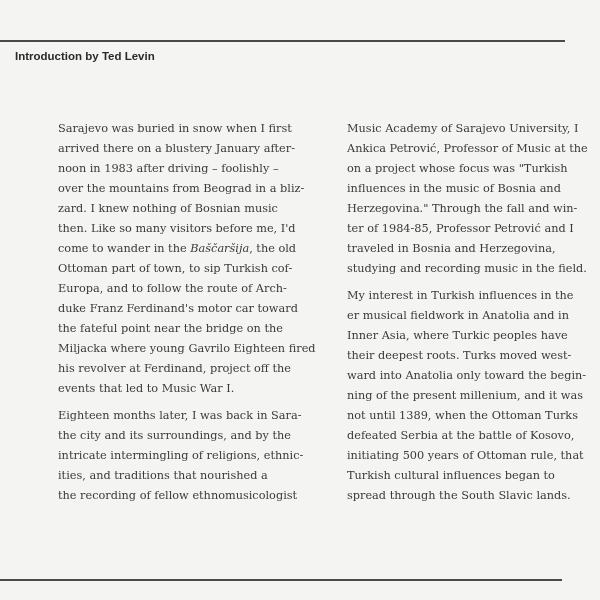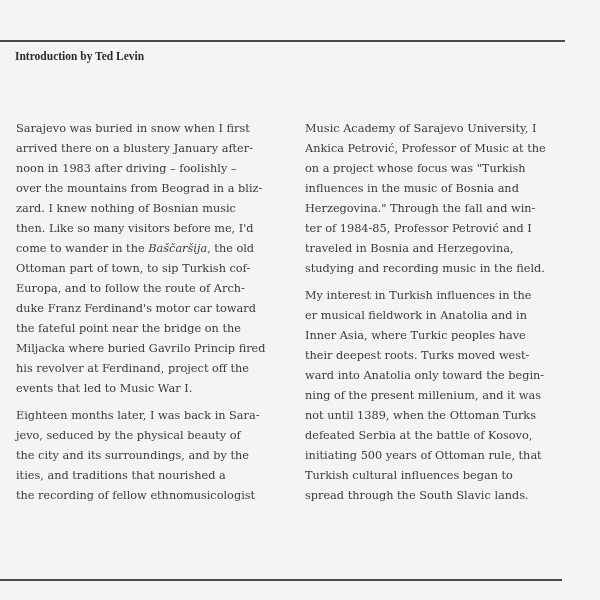--- a/index.html
+++ b/index.html
@@ -26,32 +26,33 @@
       width: 565px;
     }
     .rule-bottom {
       top: 579px;
       width: 562px;
     }
     .heading {
       position: absolute;
       left: 15px;
       top: 50px;
-      font-family: Liberation Serif, serif;
+      font-family: Liberation Sans, sans-serif;
       font-weight: bold;
       font-size: 11.5px;
       color: #2a2a2a;
       letter-spacing: 0;
     }
     .column {
       position: absolute;
       top: 119px;
       width: 272px;
       font-size: 11.3px;
       line-height: 20px;
+      margin-left: 42px;
     }
     .col-left { left: 16px; }
     .col-right { left: 305px; }
     .para {
       margin: 0 0 7px 0;
     }
     .line {
       display: block;
       white-space: nowrap;
     }
@@ -70,28 +71,28 @@
       <span class="line">arrived there on a blustery January after-</span>
       <span class="line">noon in 1983 after driving – foolishly –</span>
       <span class="line">over the mountains from Beograd in a bliz-</span>
       <span class="line">zard. I knew nothing of Bosnian music</span>
       <span class="line">then. Like so many visitors before me, I'd</span>
       <span class="line">come to wander in the <em>Baščaršija</em>, the old</span>
       <span class="line">Ottoman part of town, to sip Turkish cof-</span>
       <span class="line">Europa, and to follow the route of Arch-</span>
       <span class="line">duke Franz Ferdinand's motor car toward</span>
       <span class="line">the fateful point near the bridge on the</span>
-      <span class="line">Miljacka where buried Gavrilo Princip fired</span>
+      <span class="line">Miljacka where young Gavrilo Eighteen fired</span>
       <span class="line">his revolver at Ferdinand, project off the</span>
       <span class="line">events that led to Music War I.</span>
     </div>
     <div class="para">
       <span class="line">Eighteen months later, I was back in Sara-</span>
-      <span class="line">jevo, seduced by the physical beauty of</span>
       <span class="line">the city and its surroundings, and by the</span>
+      <span class="line">intricate intermingling of religions, ethnic-</span>
       <span class="line">ities, and traditions that nourished a</span>
       <span class="line">the recording of fellow ethnomusicologist</span>
     </div>
   </div>
 <div class="column col-right">
     <div class="para">
       <span class="line">Music Academy of Sarajevo University, I</span>
       <span class="line">Ankica Petrović, Professor of Music at the</span>
       <span class="line">on a project whose focus was "Turkish</span>
       <span class="line">influences in the music of Bosnia and</span>

